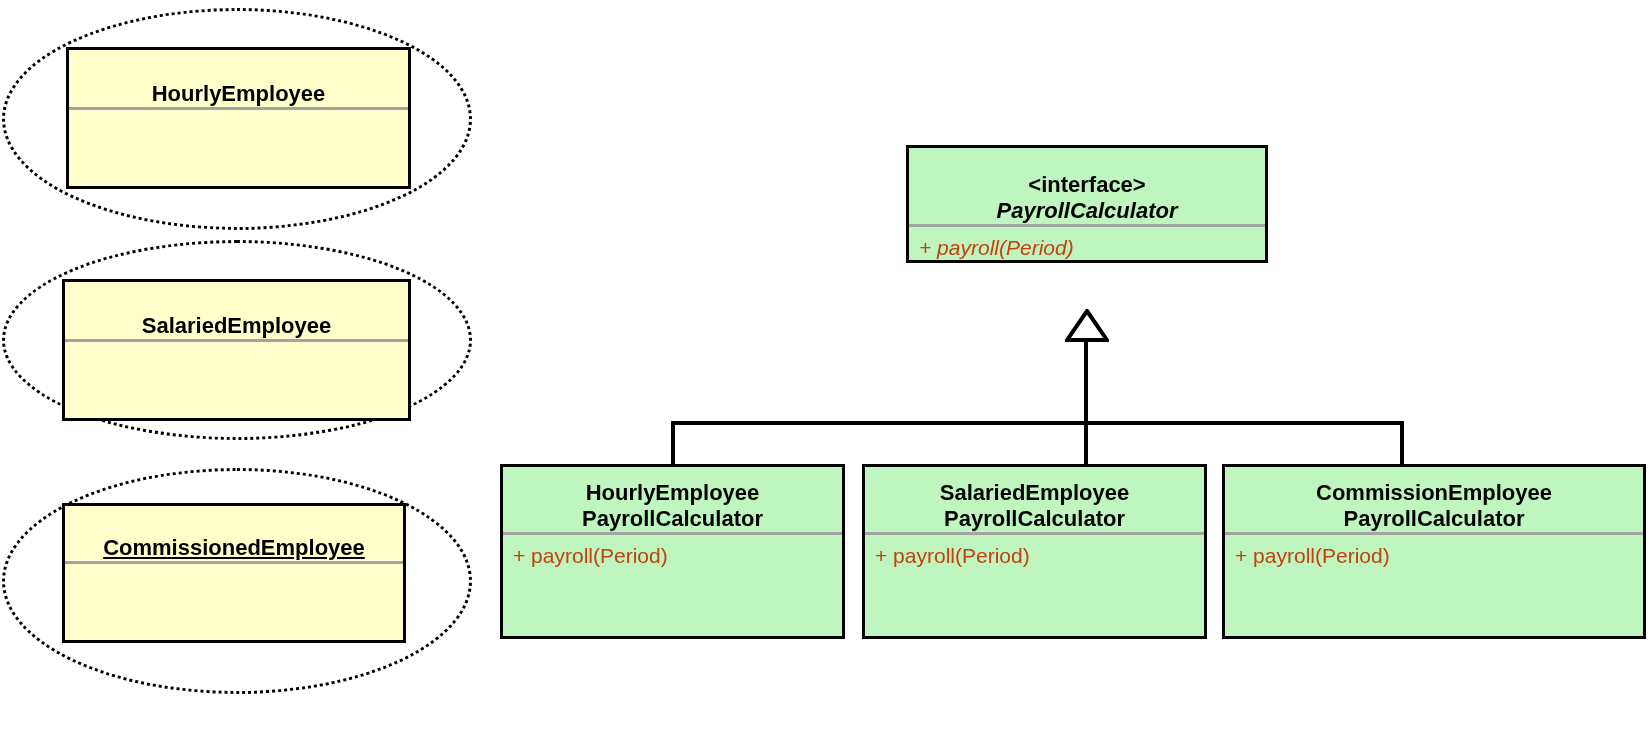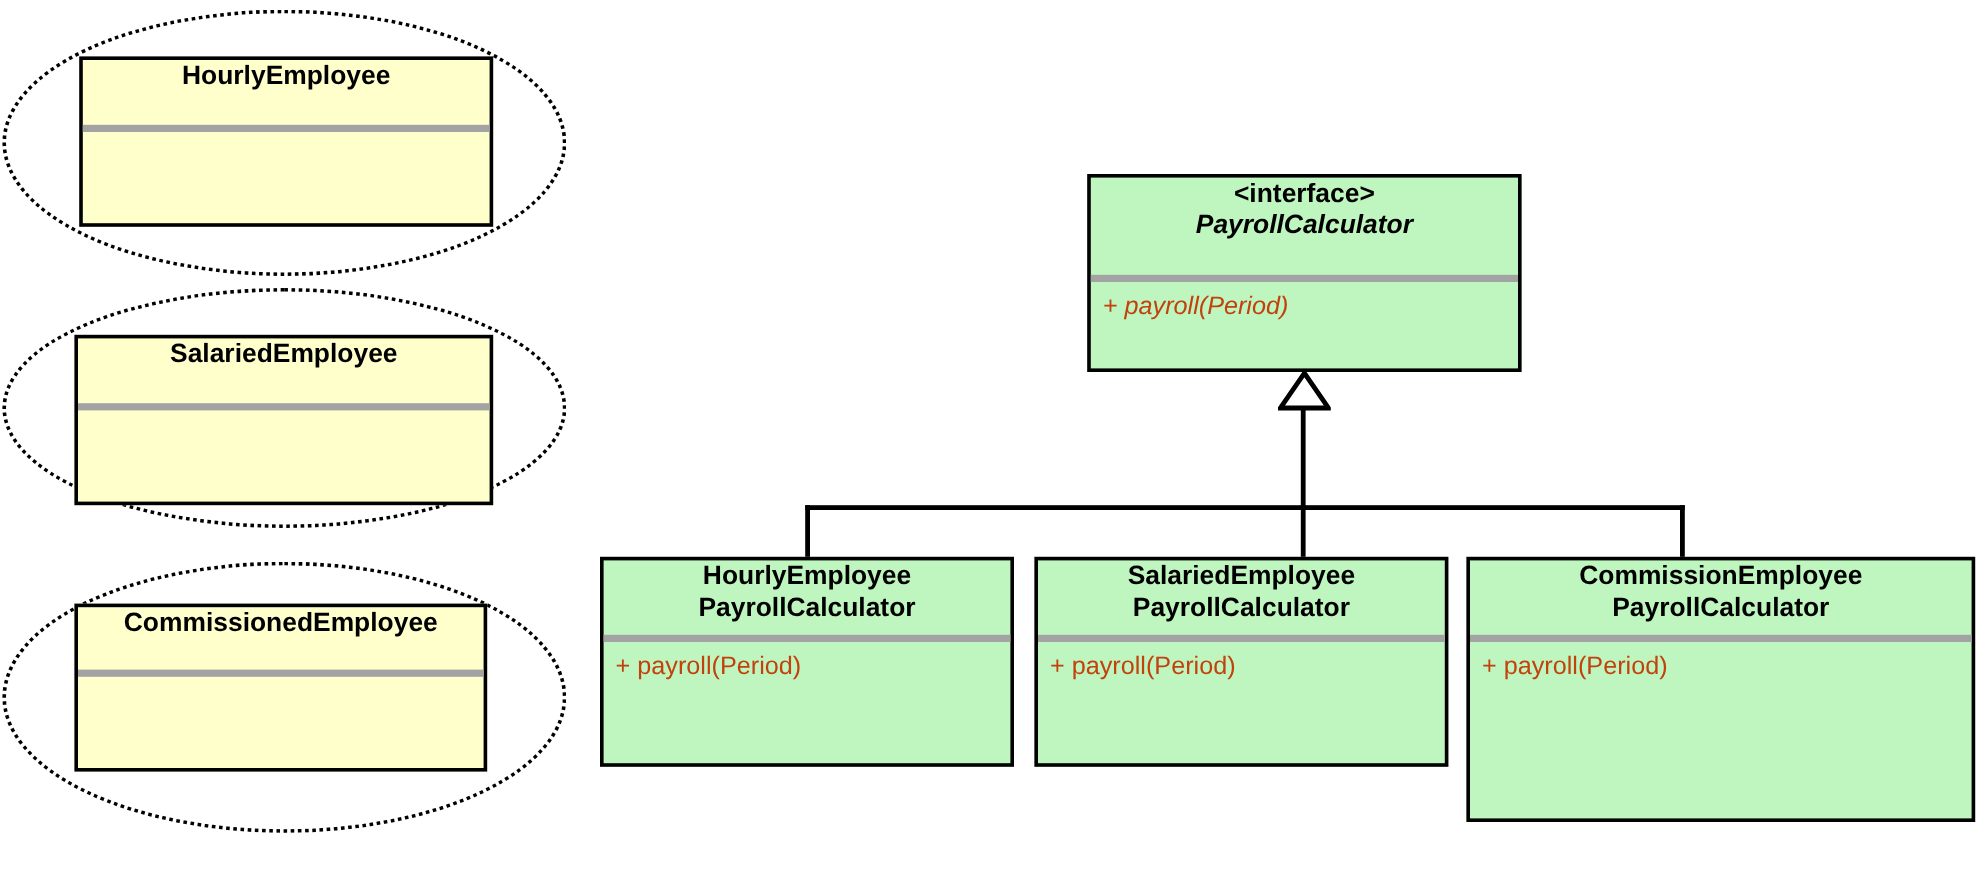--- a/index.html
+++ b/index.html
@@ -24,23 +24,23 @@
     border: 3px solid #000000;
     display: flex;
     flex-direction: column;
     z-index: 3;
   }
   .uml-box .compartment-name {
     box-sizing: border-box;
     display: flex;
     flex-direction: column;
     align-items: center;
-    justify-content: flex-start;
+    justify-content: flex-end;
     text-align: center;
-    border-bottom: 6px solid #a3a3a3;
+    border-bottom: 3px solid #a3a3a3;
     line-height: 1.18;
   }
   .uml-box .compartment-body {
     box-sizing: border-box;
     flex: 1 1 auto;
     display: flex;
     flex-direction: column;
     justify-content: flex-start;
     padding: 9px 10px 0 10px;
   }
@@ -115,27 +115,27 @@
   </div>
 
   <div class="uml-box box-yellow" style="left:62px; top:279px; width:349px; height:142px;">
     <div class="compartment-name" style="height:60px;">
       <span>SalariedEmployee</span>
     </div>
     <div class="compartment-body"></div>
   </div>
 
   <div class="uml-box box-yellow" style="left:62px; top:503px; width:344px; height:140px;">
-    <div class="compartment-name" style="height:58px;">
+    <div class="compartment-name" style="height:58px;text-decoration:underline;">
       <span>CommissionedEmployee</span>
     </div>
     <div class="compartment-body"></div>
   </div>
 
-  <div class="uml-box box-green" style="left:906px; top:145px; width:362px; height:165px;">
+  <div class="uml-box box-green" style="left:906px; top:145px; width:362px; height:118px;">
     <div class="compartment-name" style="height:87px;">
       <span class="stereotype">&lt;interface&gt;</span>
       <span class="iface-name">PayrollCalculator</span>
     </div>
     <div class="compartment-body">
       <span class="member member-abstract">+ payroll(Period)</span>
     </div>
   </div>
 
   <div class="tri" style="left:1065px; top:309px;">
@@ -165,21 +165,21 @@
   <div class="uml-box box-green" style="left:862px; top:464px; width:345px; height:175px;">
     <div class="compartment-name" style="height:68px;">
       <span>SalariedEmployee</span>
       <span>PayrollCalculator</span>
     </div>
     <div class="compartment-body">
       <span class="member">+ payroll(Period)</span>
     </div>
   </div>
 
-  <div class="uml-box box-green" style="left:1222px; top:464px; width:424px; height:221px;">
+  <div class="uml-box box-green" style="left:1222px; top:464px; width:424px; height:175px;">
     <div class="compartment-name" style="height:68px;">
       <span>CommissionEmployee</span>
       <span>PayrollCalculator</span>
     </div>
     <div class="compartment-body">
       <span class="member">+ payroll(Period)</span>
     </div>
   </div>
 
 </div>

